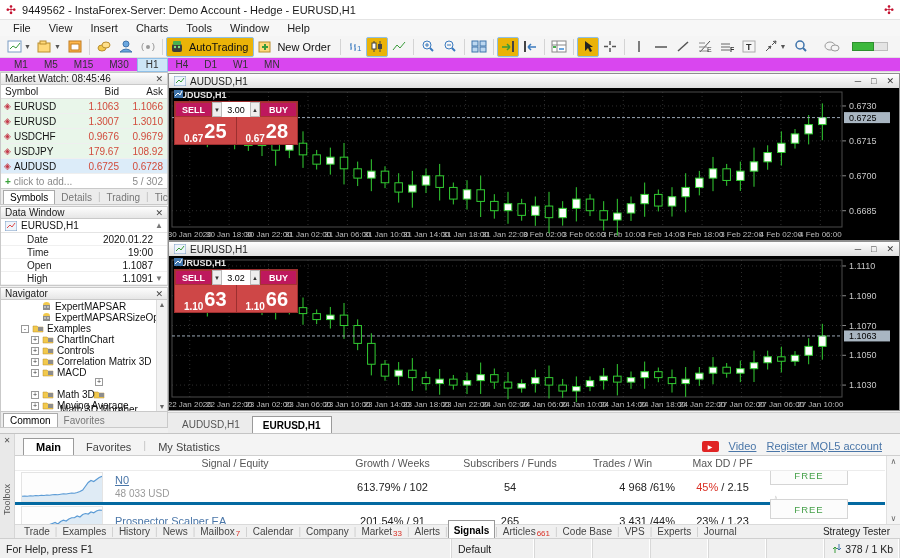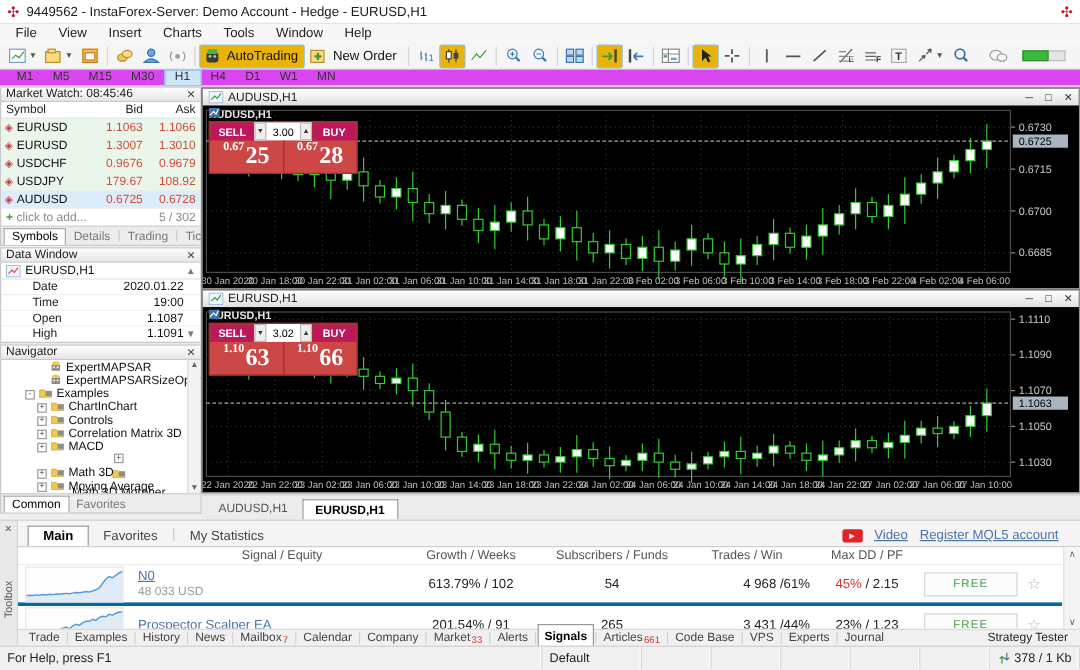--- a/index.html
+++ b/index.html
@@ -70,21 +70,21 @@
 .cw-plot svg{position:absolute;inset:0;}
 .symlbl{position:absolute;left:5px;top:2px;display:flex;align-items:center;gap:3px;font-size:9px;color:#e6e6e6;font-weight:bold;}
 .symlbl .mi{width:9px;height:8px;display:inline-block;}
 .oct{position:absolute;left:5px;top:13px;width:124px;background:#ce4747;border:1px solid #9c2f2f;}
 .oct-r1{display:flex;height:15px;align-items:stretch;}
 .octbtn{flex:1;background:#be185d;color:#fff;font-size:9px;font-weight:bold;display:flex;align-items:center;justify-content:center;border:1px solid #a83232;}
 .vol{width:48px;background:#fff;display:flex;align-items:center;font-size:9px;color:#000;}
 .vol .sp{width:10px;text-align:center;font-size:6px;color:#333;background:#eee;border:1px solid #bbb;height:100%;display:flex;align-items:center;justify-content:center;}
 .vol .vv{flex:1;text-align:center;}
 .oct-r2{display:flex;height:27px;}
-.price{flex:1;color:#fff;display:flex;align-items:flex-start;justify-content:center;gap:1px;font-family:Liberation Serif, serif;}
+.price{flex:1;color:#fff;display:flex;align-items:flex-end;justify-content:center;gap:1px;}
 .price:first-child{border-right:1px solid #9c2f2f;}
 .price .sm{font-size:10px;font-weight:bold;}
 .price .bg{font-size:20px;font-weight:bold;line-height:26px;}
 
 .charttabs{position:absolute;left:168px;top:412px;width:732px;height:21px;background:#ececec;border-top:1px solid #d0d0d0;display:flex;align-items:flex-end;padding-left:4px;gap:2px;}
 .ctab{height:17px;padding:0 10px;font-size:10px;color:#555;display:flex;align-items:center;}
 .ctab.active{background:#fff;border:1px solid #9a9a9a;border-bottom:none;font-weight:bold;color:#000;}
 
 
 .toolbox{position:absolute;left:0;top:433px;width:900px;height:105px;background:#fff;border-top:1px solid #c4c4c4;}
@@ -109,21 +109,21 @@
 .sig-row{display:flex;align-items:center;height:34px;border-bottom:3px solid #0369a1;font-size:11px;}
 .spark{width:82px;height:30px;margin-left:6px;border:1px solid #e4e4e4;background:#fdfdfd;flex:none;}
 .sig-name{flex:1;padding-left:12px;}
 .sig-name a{color:#4a76a8;text-decoration:underline;font-size:11px;}
 .sig-name .eq{color:#9a9a9a;font-size:10px;margin-top:2px;}
 .cell-g{width:115px;text-align:center;color:#222;}
 .cell-s{width:120px;text-align:center;color:#222;}
 .cell-t{width:105px;text-align:right;color:#222;}
 .cell-d{width:95px;text-align:center;color:#222;}
 .cell-d .red{color:#d93025;}
-.cell-a{width:115px;display:flex;align-items:center;gap:8px;}
+.cell-a{width:115px;display:flex;align-items:flex-start;gap:8px;flex-direction:column;}
 .freebtn{width:78px;height:20px;border:1px solid #d5d5d5;background:#fcfcfc;color:#45a049;font-size:9.5px;letter-spacing:1px;display:flex;align-items:center;justify-content:center;}
 .star{color:#b9b9b9;font-size:13px;}
 .tb-scroll{position:absolute;right:0;top:22px;height:68px;width:14px;background:#f4f4f4;border-left:1px solid #e0e0e0;display:flex;flex-direction:column;align-items:center;justify-content:space-between;font-size:8px;color:#666;padding:1px 0;}
 .tb-bottom{position:absolute;left:15px;right:0;bottom:0;height:14px;background:#f0f0f0;border-top:1px solid #dadada;display:flex;align-items:center;font-size:10px;color:#444;padding-left:4px;}
 .btab{padding:0 5px;display:flex;align-items:center;white-space:nowrap;}
 .btab .badge{color:#d93025;font-size:8px;margin-left:1px;position:relative;top:2px;}
 .btab-sep{color:#cccccc;}
 .btab.active{background:#fff;border:1px solid #999;border-bottom:none;height:20px;margin-top:-4px;font-weight:bold;color:#000;}
 .stester{margin-left:auto;padding-right:10px;color:#222;font-size:10px;}
 

